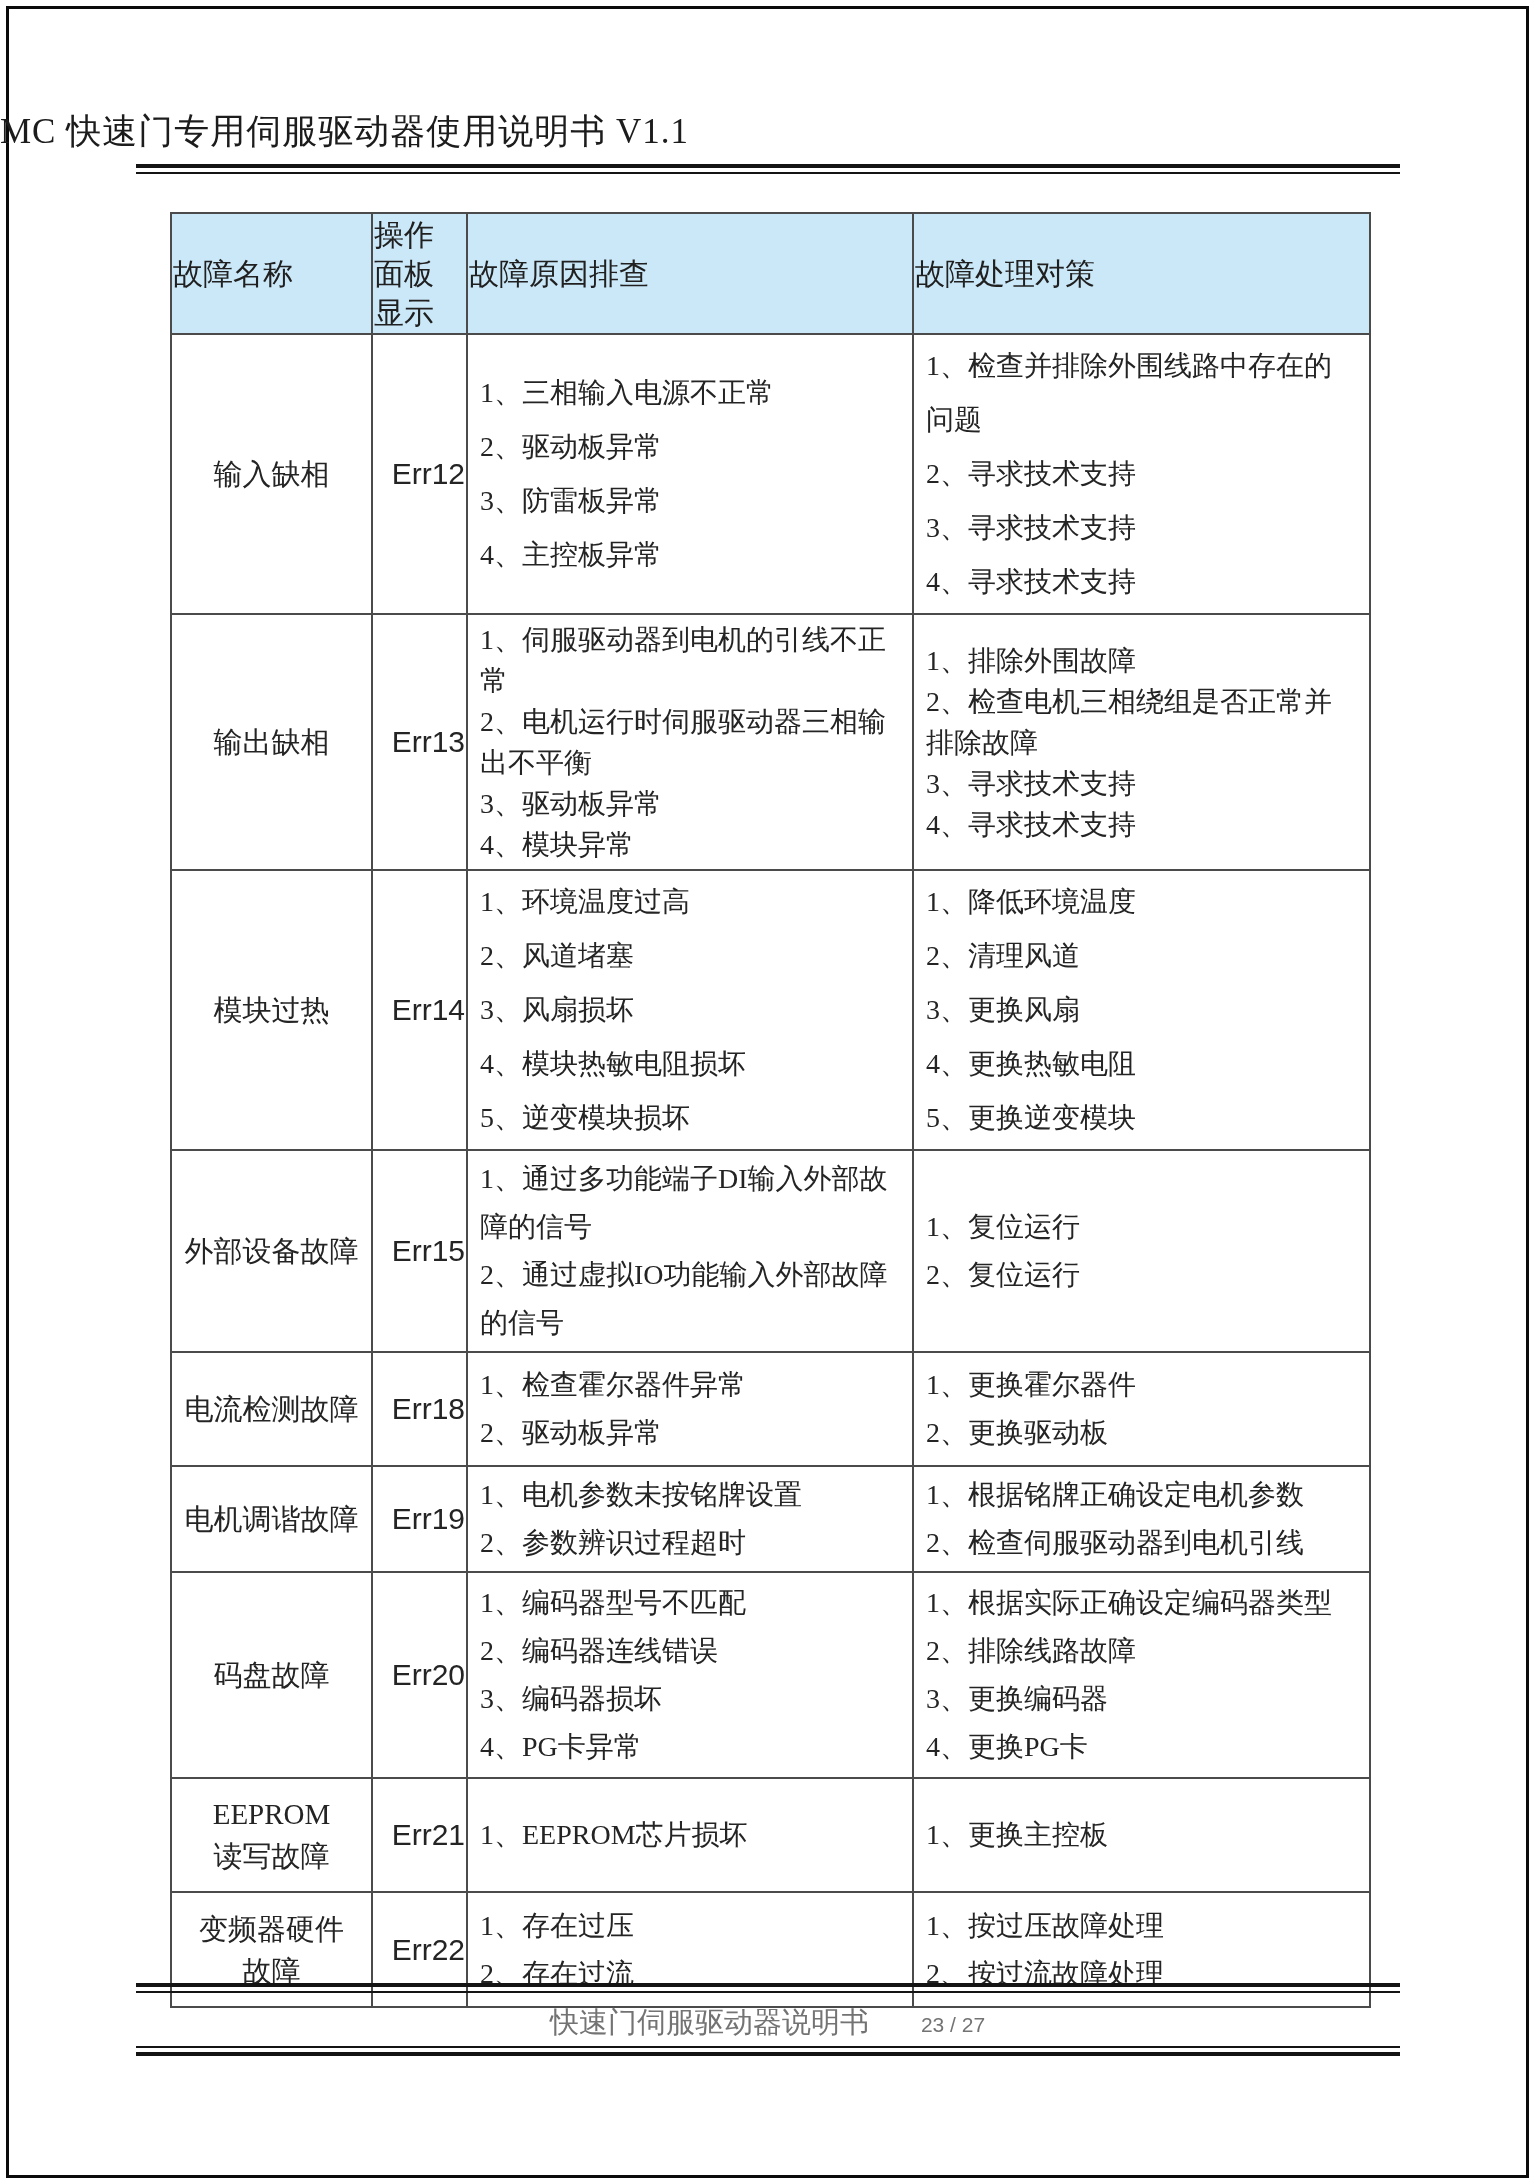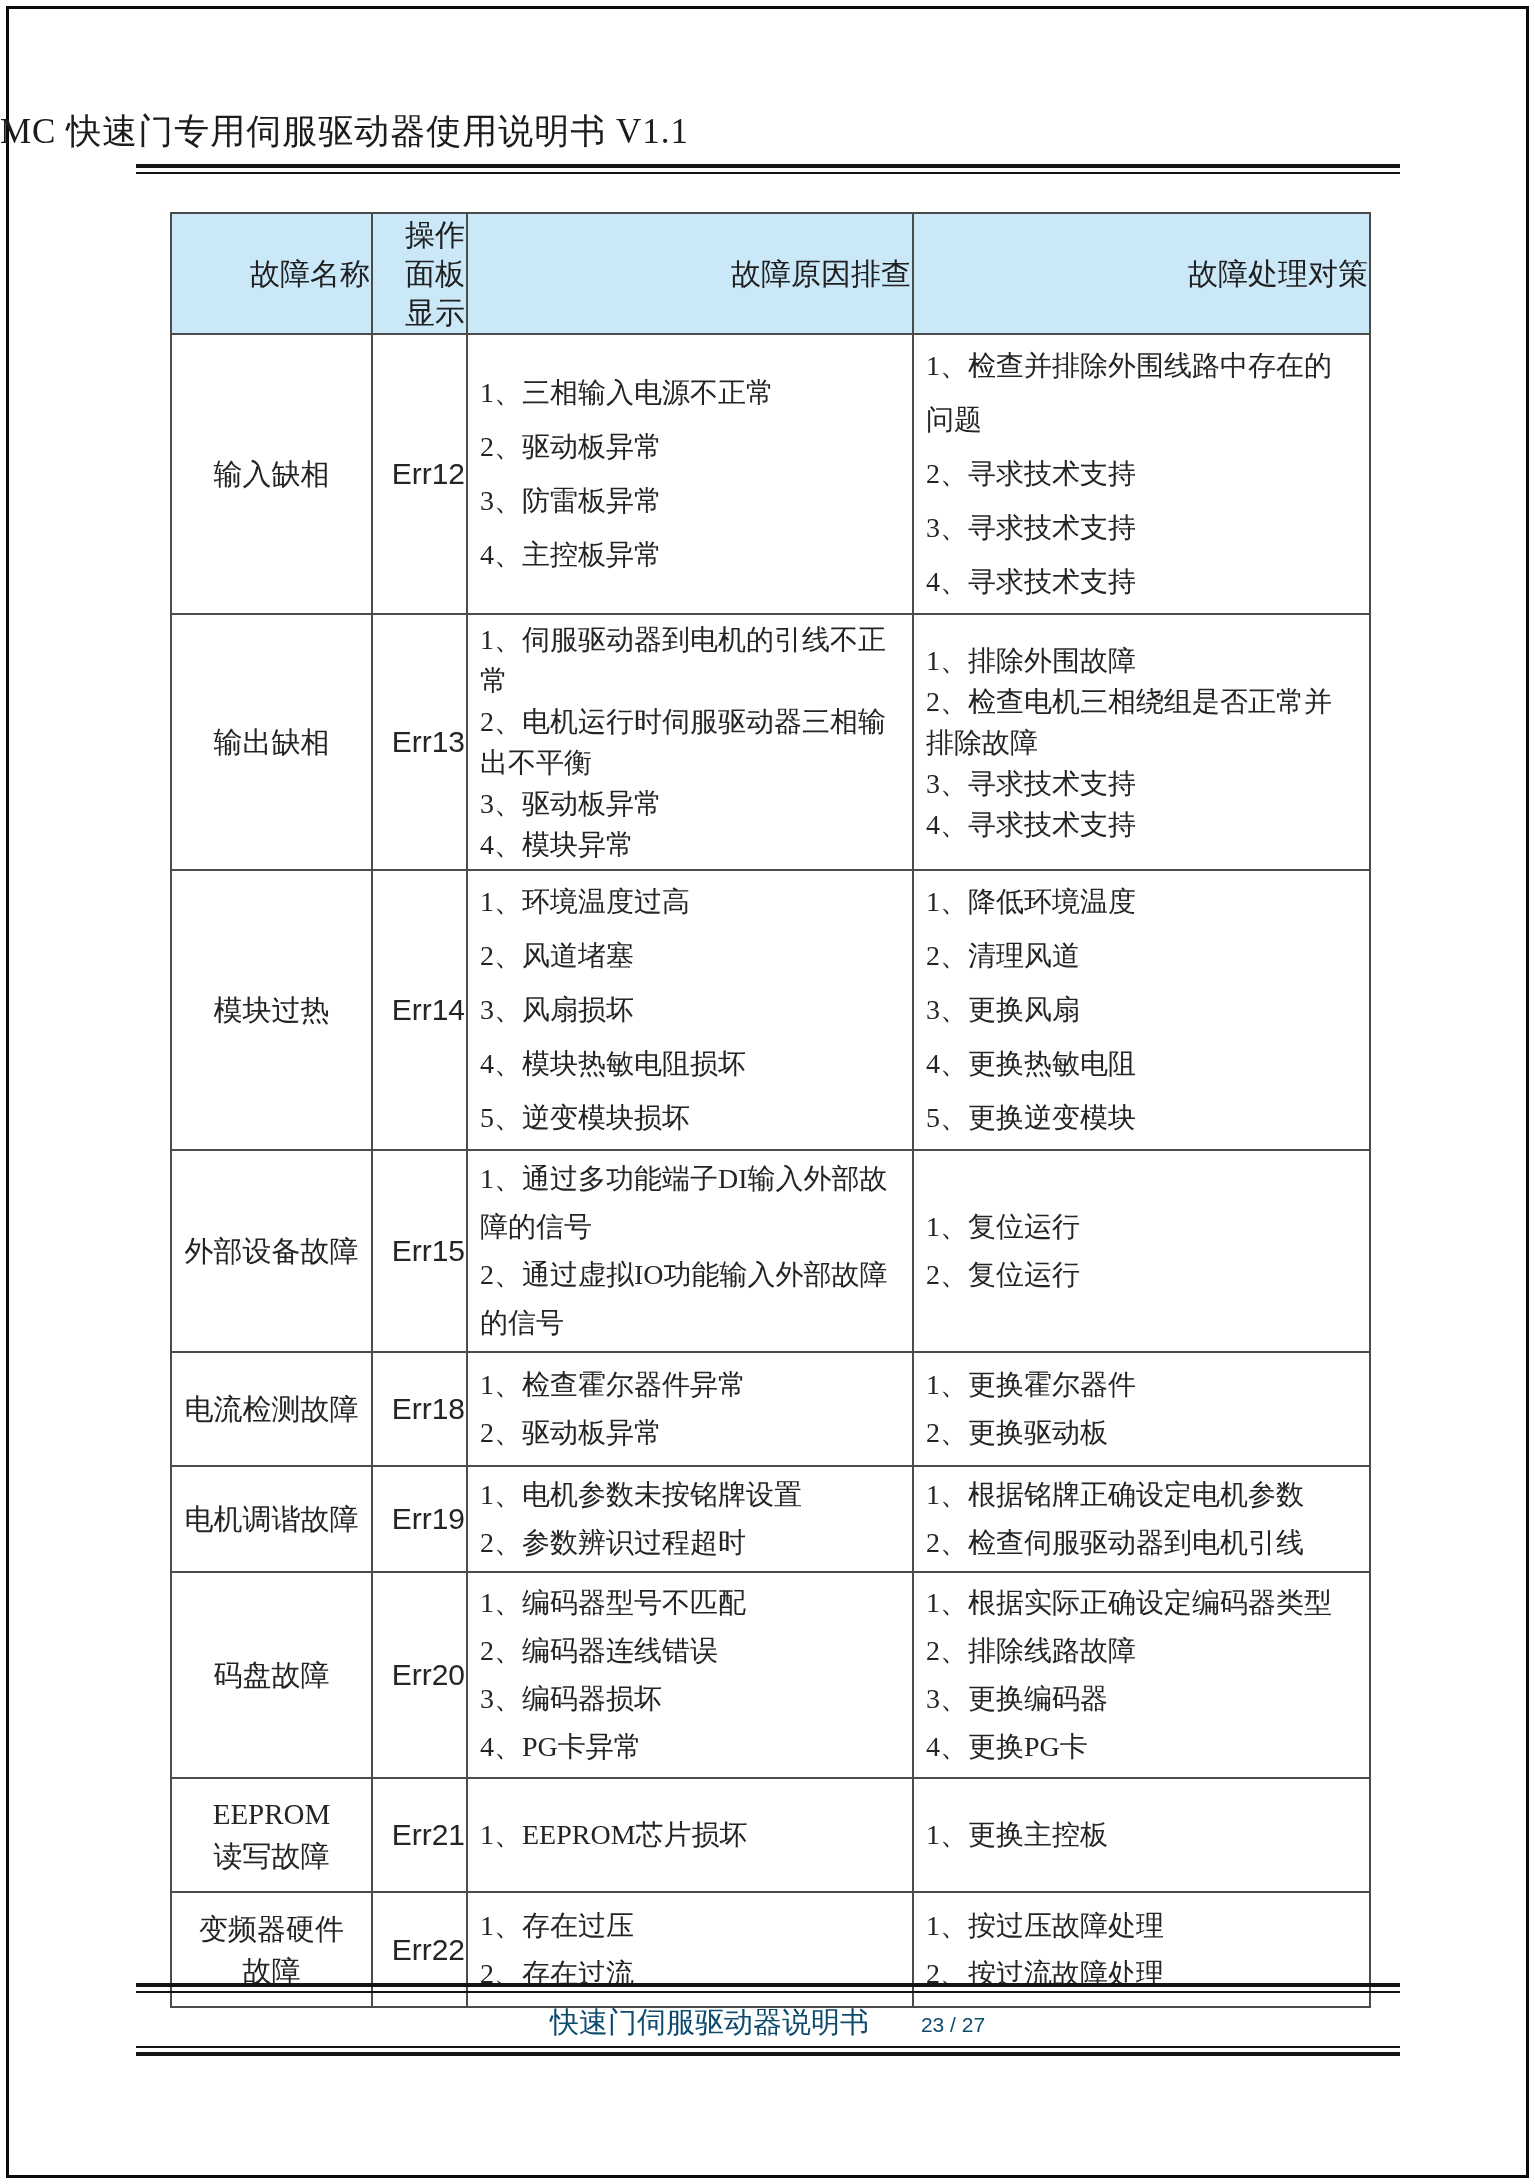--- a/index.html
+++ b/index.html
@@ -25,21 +25,21 @@
     position:absolute; top:212px; left:170px; width:1199px;
     border-collapse:collapse; table-layout:fixed;
   }
   .fault th, .fault td {
     border:2px solid var(--border,#4b4b4b);
     vertical-align:middle; overflow:hidden;
   }
   .fault th {
     background:var(--header-bg,#cbe8f8);
     font-weight:normal; font-size:30px; line-height:39px;
-    text-align:right; white-space:pre-line; color:#202020;
+    text-align:left; white-space:pre-line; color:#202020;
   }
   td.name {
     text-align:center; font-size:29px; line-height:42px;
     white-space:pre-line; padding:4px 4px;
   }
   td.code {
     text-align:right; font-size:30px;
     font-family:"Liberation Sans","DejaVu Sans",sans-serif;
   }
   td.list {
@@ -49,21 +49,21 @@
   tr.lh54 td.list { line-height:54px; }
   tr.lh41 td.list { line-height:41px; }
   .footer-rule-top {
     position:absolute; top:1983px; left:136px; width:1264px; height:10px;
     border-top:4px solid var(--rule,#141414);
     border-bottom:2px solid var(--rule,#141414);
   }
   .footer-line {
     position:absolute; top:2002px; left:0; width:100%;
     display:flex; justify-content:center; align-items:baseline; gap:52px;
-    font-size:29px; line-height:40px; color:#0c4a6e;
+    font-size:29px; line-height:40px; color:#737373;
   }
   .footer-line .pageno {
     font-family:"Liberation Sans","DejaVu Sans",sans-serif; font-size:21px;
   }
   .footer-rule-bottom {
     position:absolute; top:2046px; left:136px; width:1264px; height:10px;
     border-top:2px solid var(--rule,#141414);
     border-bottom:4px solid var(--rule,#141414);
   }
 </style>

